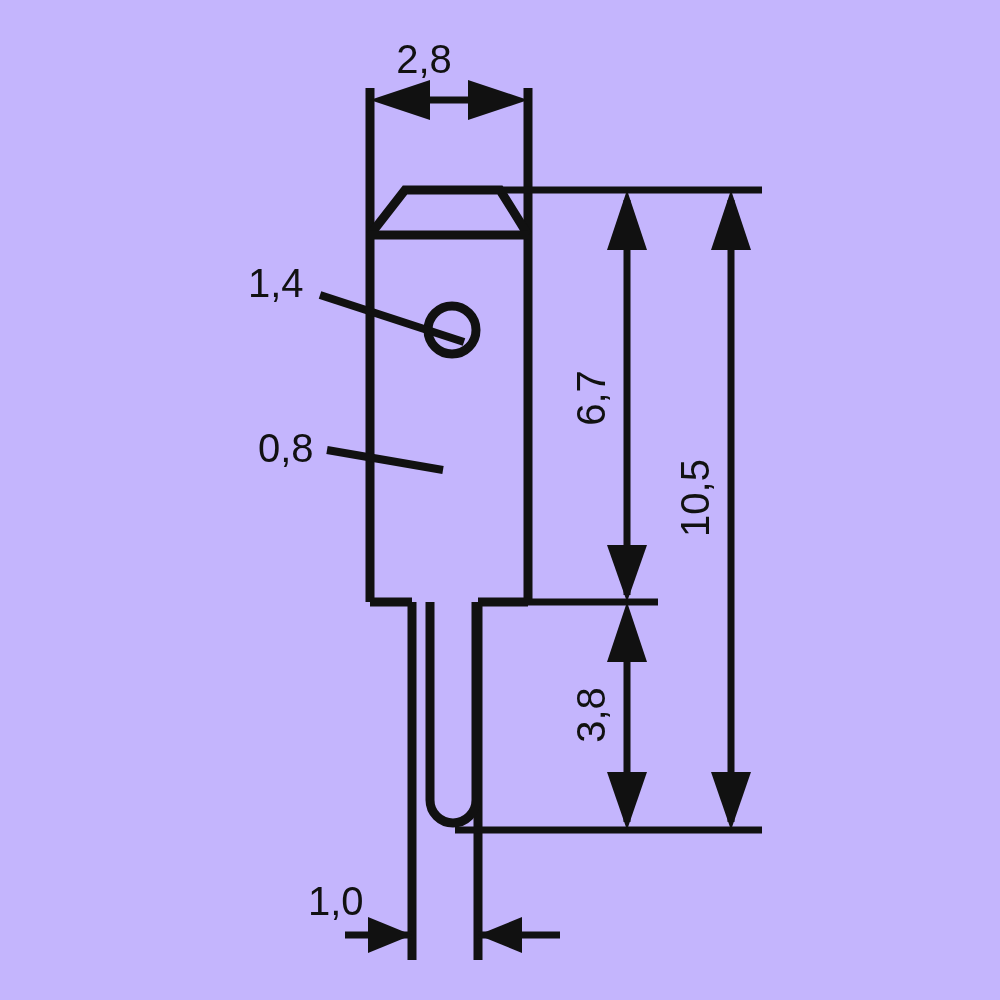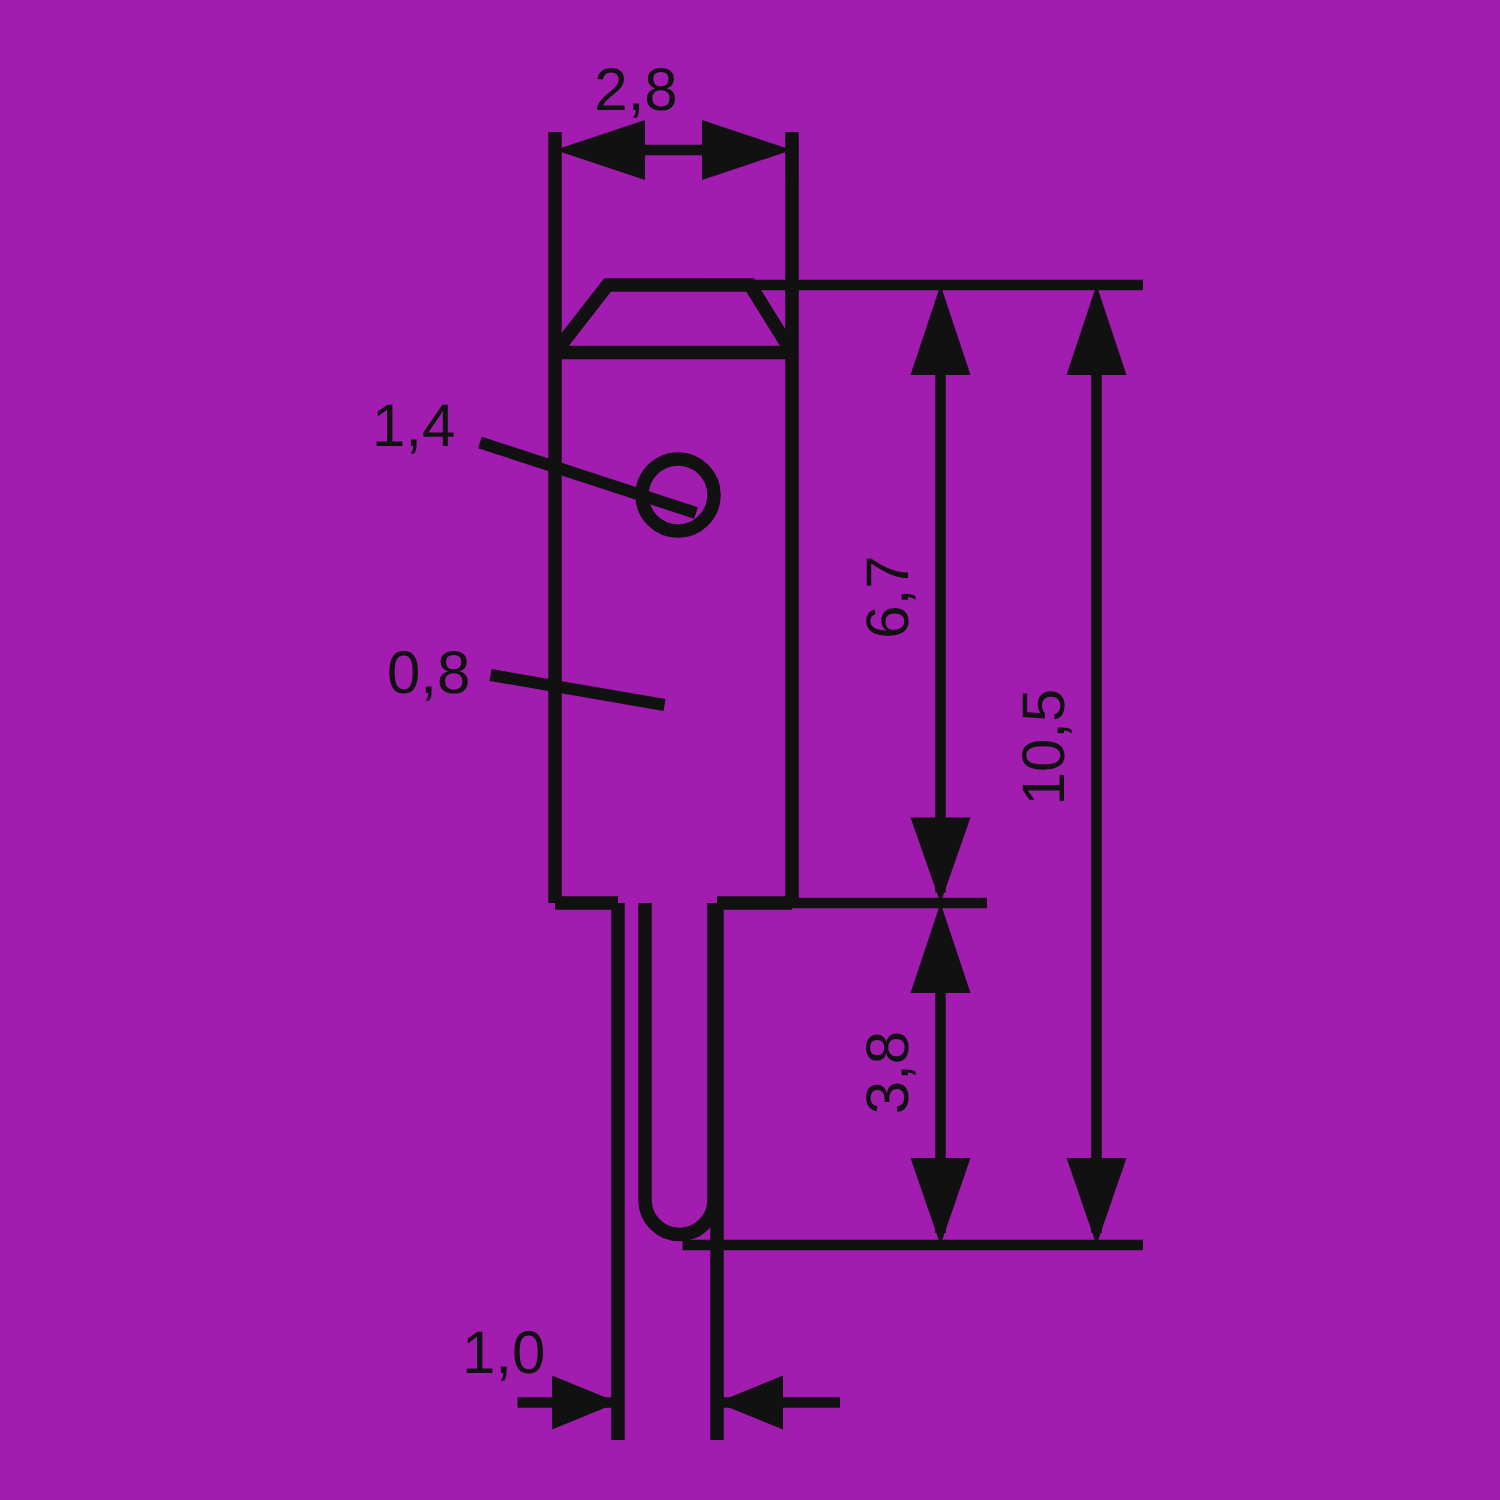--- a/index.html
+++ b/index.html
@@ -10,21 +10,21 @@
   }
   body {
     width: 1000px;
     height: 1000px;
     font-family: "Liberation Sans", sans-serif;
   }
   #drawing-root {
     position: relative;
     width: 1000px;
     height: 1000px;
-    background: #a21caf;
+    background: #c4b5fd;
     overflow: hidden;
   }
   svg#drawing-canvas {
     display: block;
     width: 1000px;
     height: 1000px;
   }
   .dim-text {
     font-family: "Liberation Sans", sans-serif;
     font-size: 40px;

